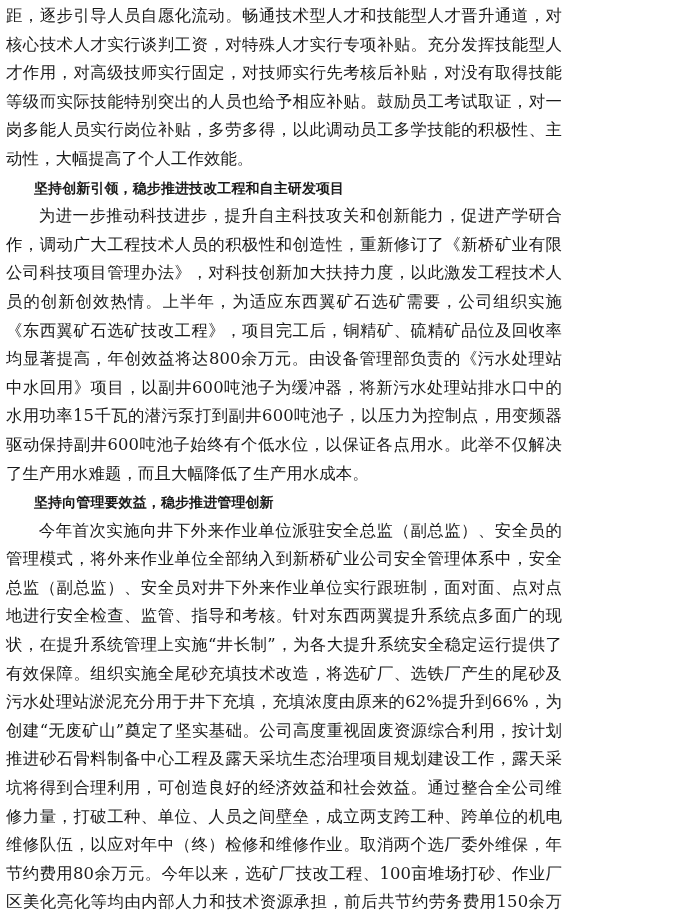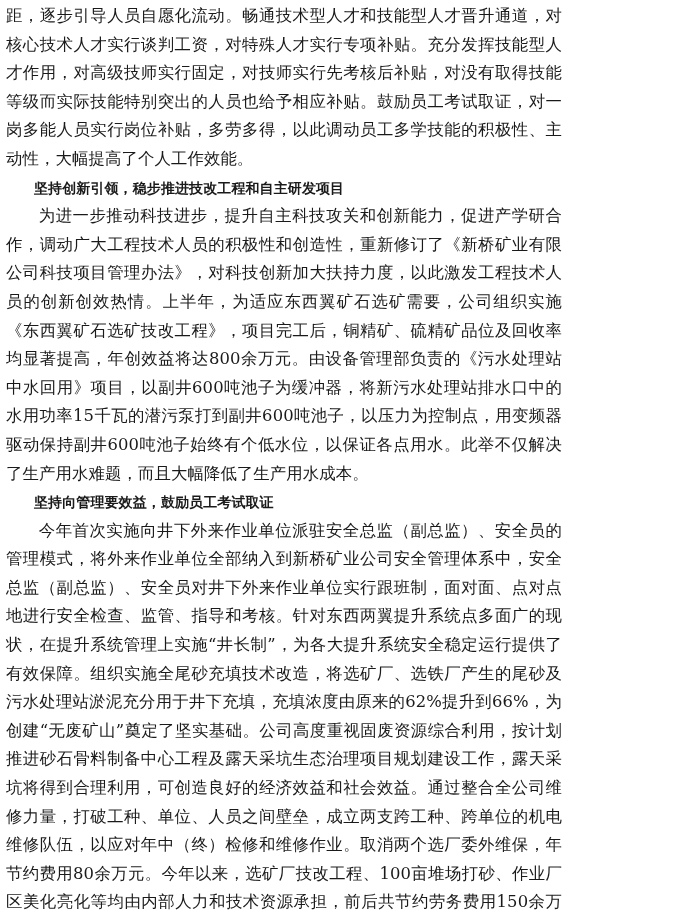--- a/index.html
+++ b/index.html
@@ -52,20 +52,20 @@
 <body>
 
 <div class="page">
 
   <p class="body first">距，逐步引导人员自愿化流动。畅通技术型人才和技能型人才晋升通道，对核心技术人才实行谈判工资，对特殊人才实行专项补贴。充分发挥技能型人才作用，对高级技师实行固定，对技师实行先考核后补贴，对没有取得技能等级而实际技能特别突出的人员也给予相应补贴。鼓励员工考试取证，对一岗多能人员实行岗位补贴，多劳多得，以此调动员工多学技能的积极性、主动性，大幅提高了个人工作效能。</p>
 
   <p class="heading">坚持创新引领，稳步推进技改工程和自主研发项目</p>
 
   <p class="body">为进一步推动科技进步，提升自主科技攻关和创新能力，促进产学研合作，调动广大工程技术人员的积极性和创造性，重新修订了《新桥矿业有限公司科技项目管理办法》，对科技创新加大扶持力度，以此激发工程技术人员的创新创效热情。上半年，为适应东西翼矿石选矿需要，公司组织实施《东西翼矿石选矿技改工程》，项目完工后，铜精矿、硫精矿品位及回收率均显著提高，年创效益将达800余万元。由设备管理部负责的《污水处理站中水回用》项目，以副井600吨池子为缓冲器，将新污水处理站排水口中的水用功率15千瓦的潜污泵打到副井600吨池子，以压力为控制点，用变频器驱动保持副井600吨池子始终有个低水位，以保证各点用水。此举不仅解决了生产用水难题，而且大幅降低了生产用水成本。</p>
 
-  <p class="heading">坚持向管理要效益，鼓励员工考试取证</p>
+  <p class="heading">坚持向管理要效益，稳步推进管理创新</p>
 
   <p class="body">今年首次实施向井下外来作业单位派驻安全总监（副总监）、安全员的管理模式，将外来作业单位全部纳入到新桥矿业公司安全管理体系中，安全总监（副总监）、安全员对井下外来作业单位实行跟班制，面对面、点对点地进行安全检查、监管、指导和考核。针对东西两翼提升系统点多面广的现状，在提升系统管理上实施“井长制”，为各大提升系统安全稳定运行提供了有效保障。组织实施全尾砂充填技术改造，将选矿厂、选铁厂产生的尾砂及污水处理站淤泥充分用于井下充填，充填浓度由原来的62%提升到66%，为创建“无废矿山”奠定了坚实基础。公司高度重视固废资源综合利用，按计划推进砂石骨料制备中心工程及露天采坑生态治理项目规划建设工作，露天采坑将得到合理利用，可创造良好的经济效益和社会效益。通过整合全公司维修力量，打破工种、单位、人员之间壁垒，成立两支跨工种、跨单位的机电维修队伍，以应对年中（终）检修和维修作业。取消两个选厂委外维保，年节约费用80余万元。今年以来，选矿厂技改工程、100亩堆场打砂、作业厂区美化亮化等均由内部人力和技术资源承担，前后共节约劳务费用150余万元。自己动手，减少了委外费用，企业增加了效益，员工增加了收益。</p>
 
 
   <p class="sign">肖邦魁</p>
 
 </div>
 
 </body></html>

